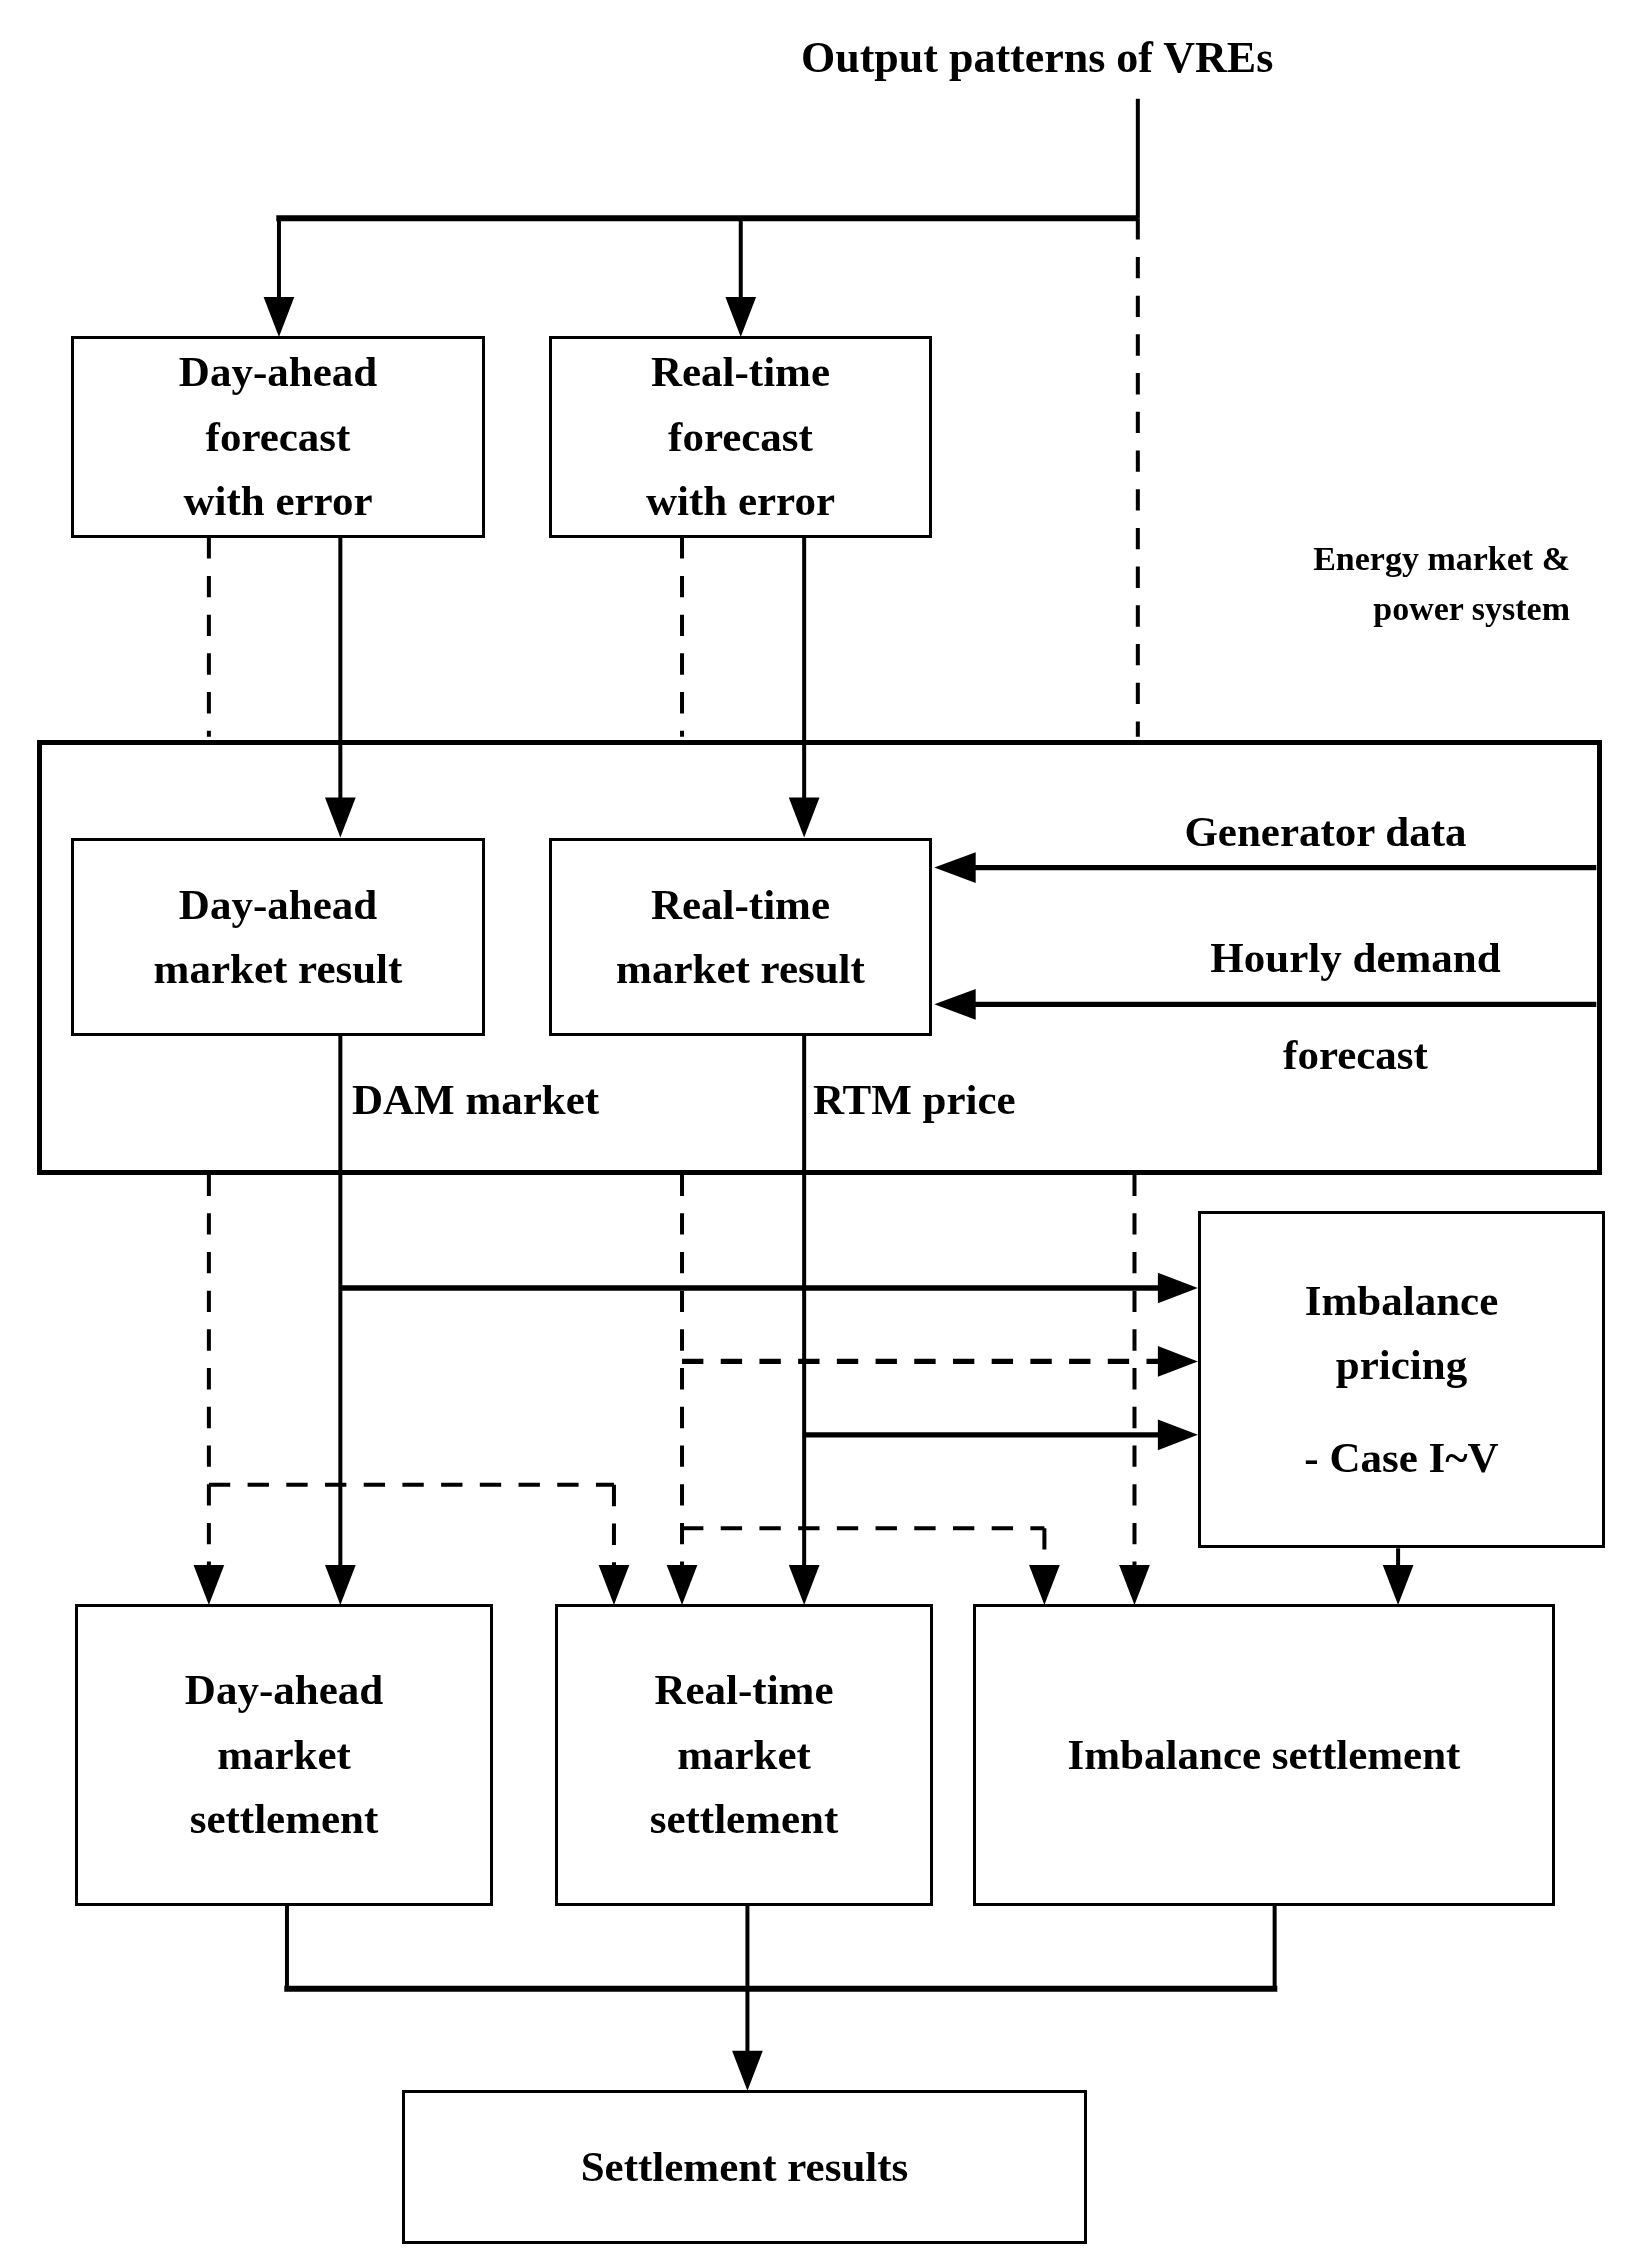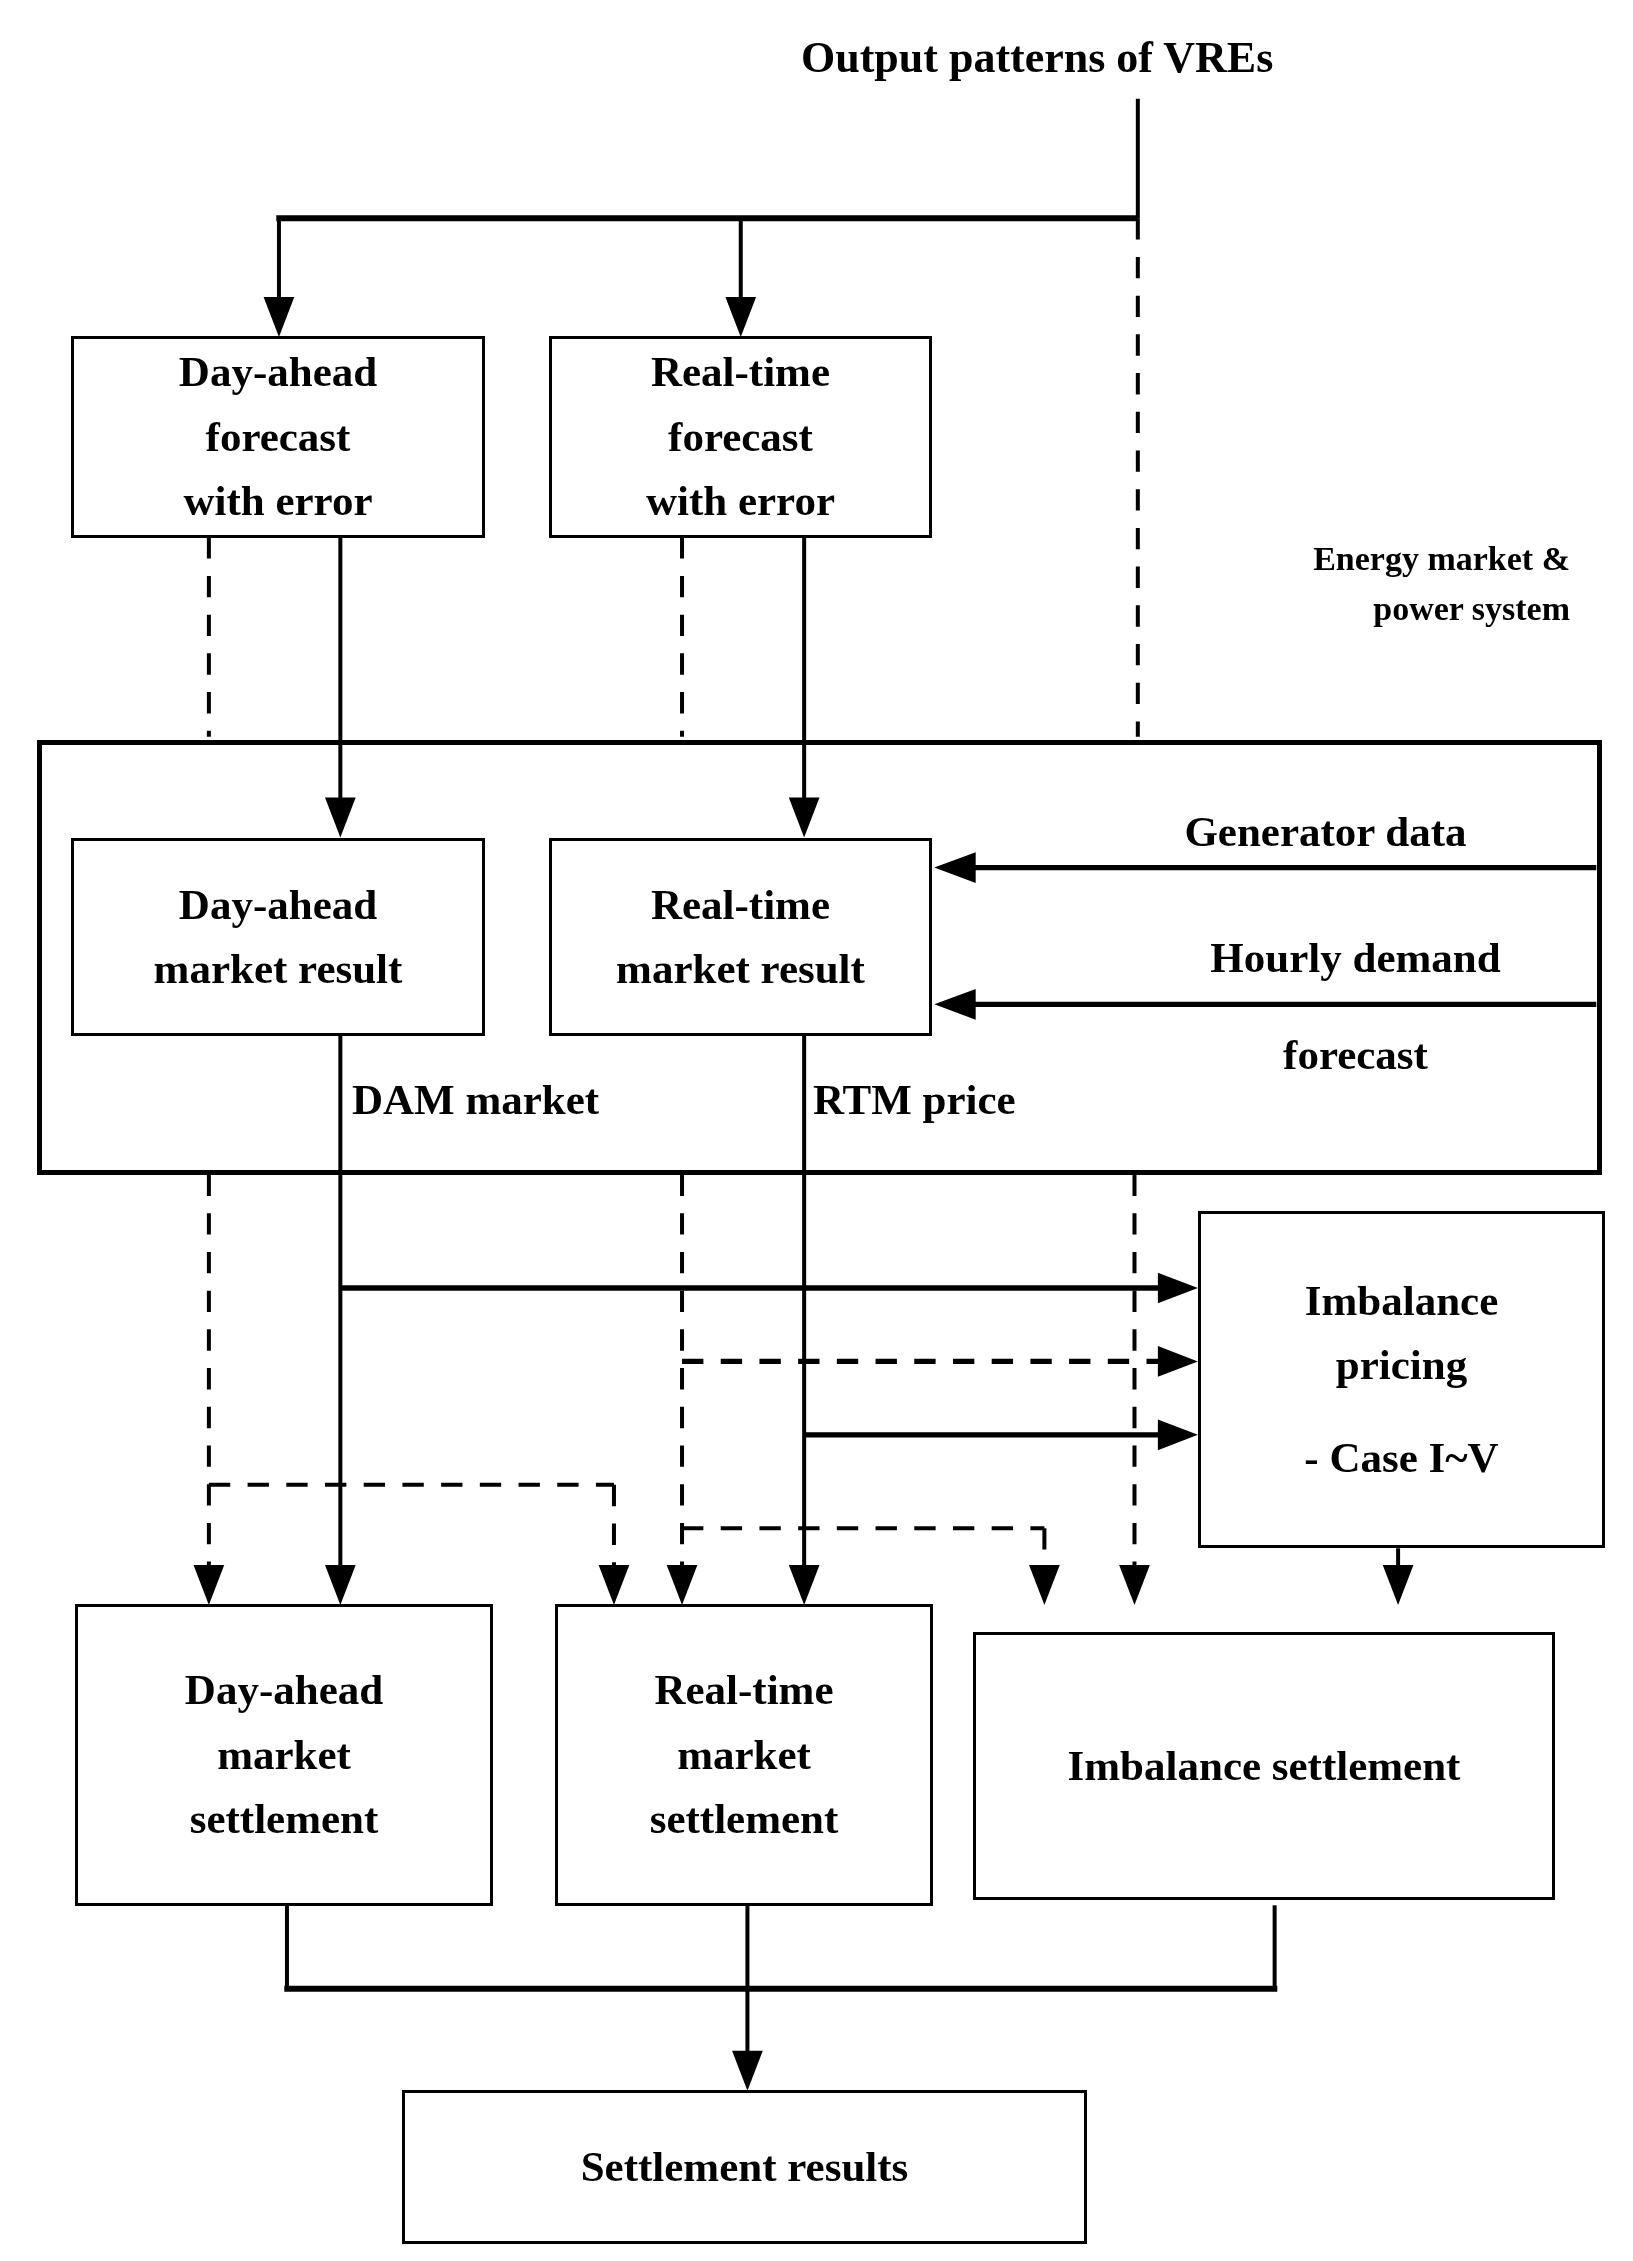--- a/index.html
+++ b/index.html
@@ -141,21 +141,21 @@
   <div class="box" style="left:75px;top:1604px;width:418px;height:302px;">
     <span>Day-ahead</span>
     <span>market</span>
     <span>settlement</span>
   </div>
   <div class="box" style="left:555px;top:1604px;width:378px;height:302px;">
     <span>Real-time</span>
     <span>market</span>
     <span>settlement</span>
   </div>
-  <div class="box" style="left:973px;top:1604px;width:582px;height:268px;margin-top:28px;">
+  <div class="box" style="left:973px;top:1604px;width:582px;height:302px;">
     <span>Imbalance settlement</span>
   </div>
 
   <div class="box" style="left:402px;top:2090px;width:685px;height:154px;text-align:right;">
     <span>Settlement results</span>
   </div>
 
 </div>
 
 

